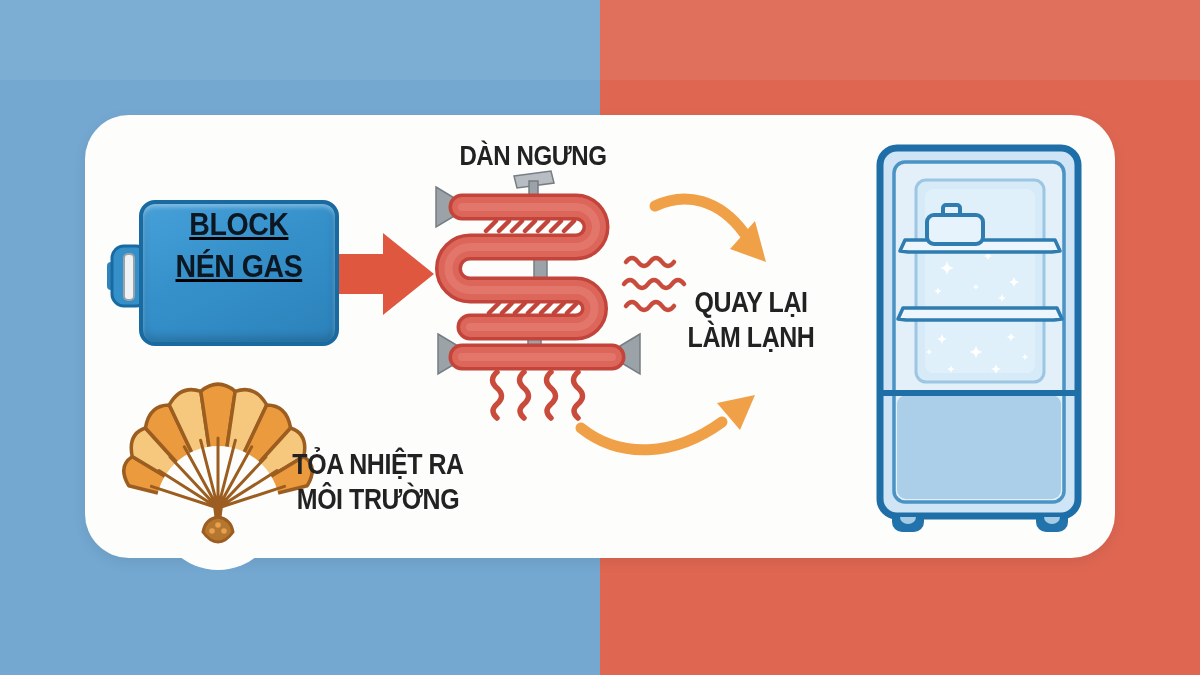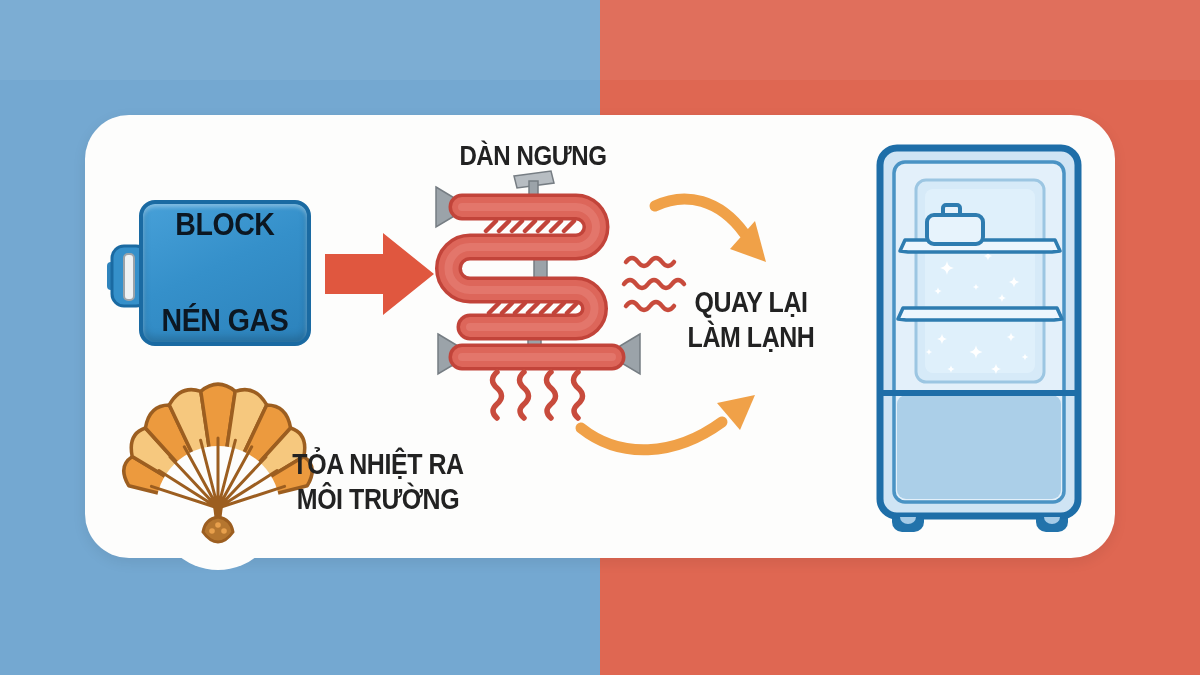--- a/index.html
+++ b/index.html
@@ -4,25 +4,25 @@
 <style>
   html,body{margin:0;padding:0;}
   body{width:1200px;height:675px;overflow:hidden;font-family:"Liberation Sans",sans-serif;}
   .stage{position:absolute;top:0;left:0;width:1200px;height:675px;}
   .bg{position:absolute;top:0;height:675px;}
   .bg-left{left:0;width:600px;background:#74a8d1;}
   .bg-right{left:600px;width:600px;background:#df6752;}
   .bg-topband{position:absolute;left:0;top:0;width:1200px;height:80px;background:rgba(255,255,255,0.06);}
   .card{position:absolute;left:85px;top:115px;width:1030px;height:443px;background:#fdfdfc;border-radius:44px;box-shadow:0 4px 14px rgba(0,0,0,0.08);}
   svg.art{position:absolute;left:0;top:0;width:1200px;height:675px;}
-  .block{position:absolute;left:139px;top:200px;width:172px;height:146px;border-radius:16px;
+  .block{position:absolute;left:139px;top:200px;width:200px;height:146px;border-radius:16px;
     background:linear-gradient(155deg,#47a0d8 0%,#3590ca 45%,#2c82bb 100%);
     border:4px solid #1a6aa2;box-sizing:border-box;
     box-shadow:inset 0 3px 4px rgba(255,255,255,0.35), inset 0 -5px 8px rgba(0,0,0,0.18);
-    display:flex;flex-direction:column;align-items:center;justify-content:space-between;}
+    display:flex;flex-direction:column;align-items:center;justify-content:flex-start;text-decoration:underline;}
   .block-text{font-size:31px;font-weight:700;color:#0c1722;line-height:42px;letter-spacing:-0.5px;transform:scaleX(0.92);white-space:nowrap;}
   .lbl{position:absolute;color:#222222;font-weight:700;text-align:center;letter-spacing:-0.5px;}
   .cond{transform:scaleX(0.86);transform-origin:center;}
   .lbl-condenser{left:433px;top:141px;width:200px;font-size:28px;line-height:30px;}
   .lbl-return{left:641px;top:285px;width:220px;font-size:29px;line-height:35px;}
   .lbl-heat{left:266px;top:447px;width:224px;font-size:29px;line-height:35px;}
   .lbl div{white-space:nowrap;}
 </style>
 </head>
 <body>

